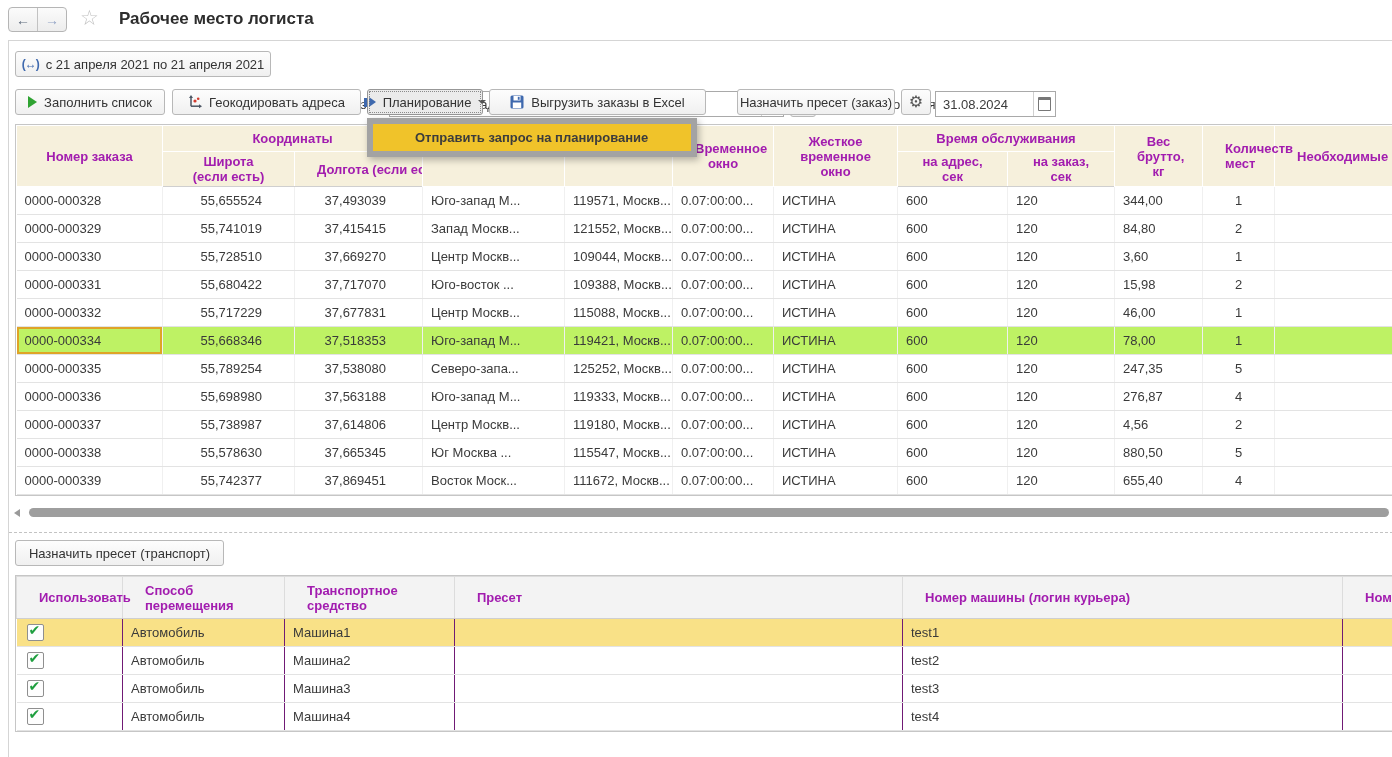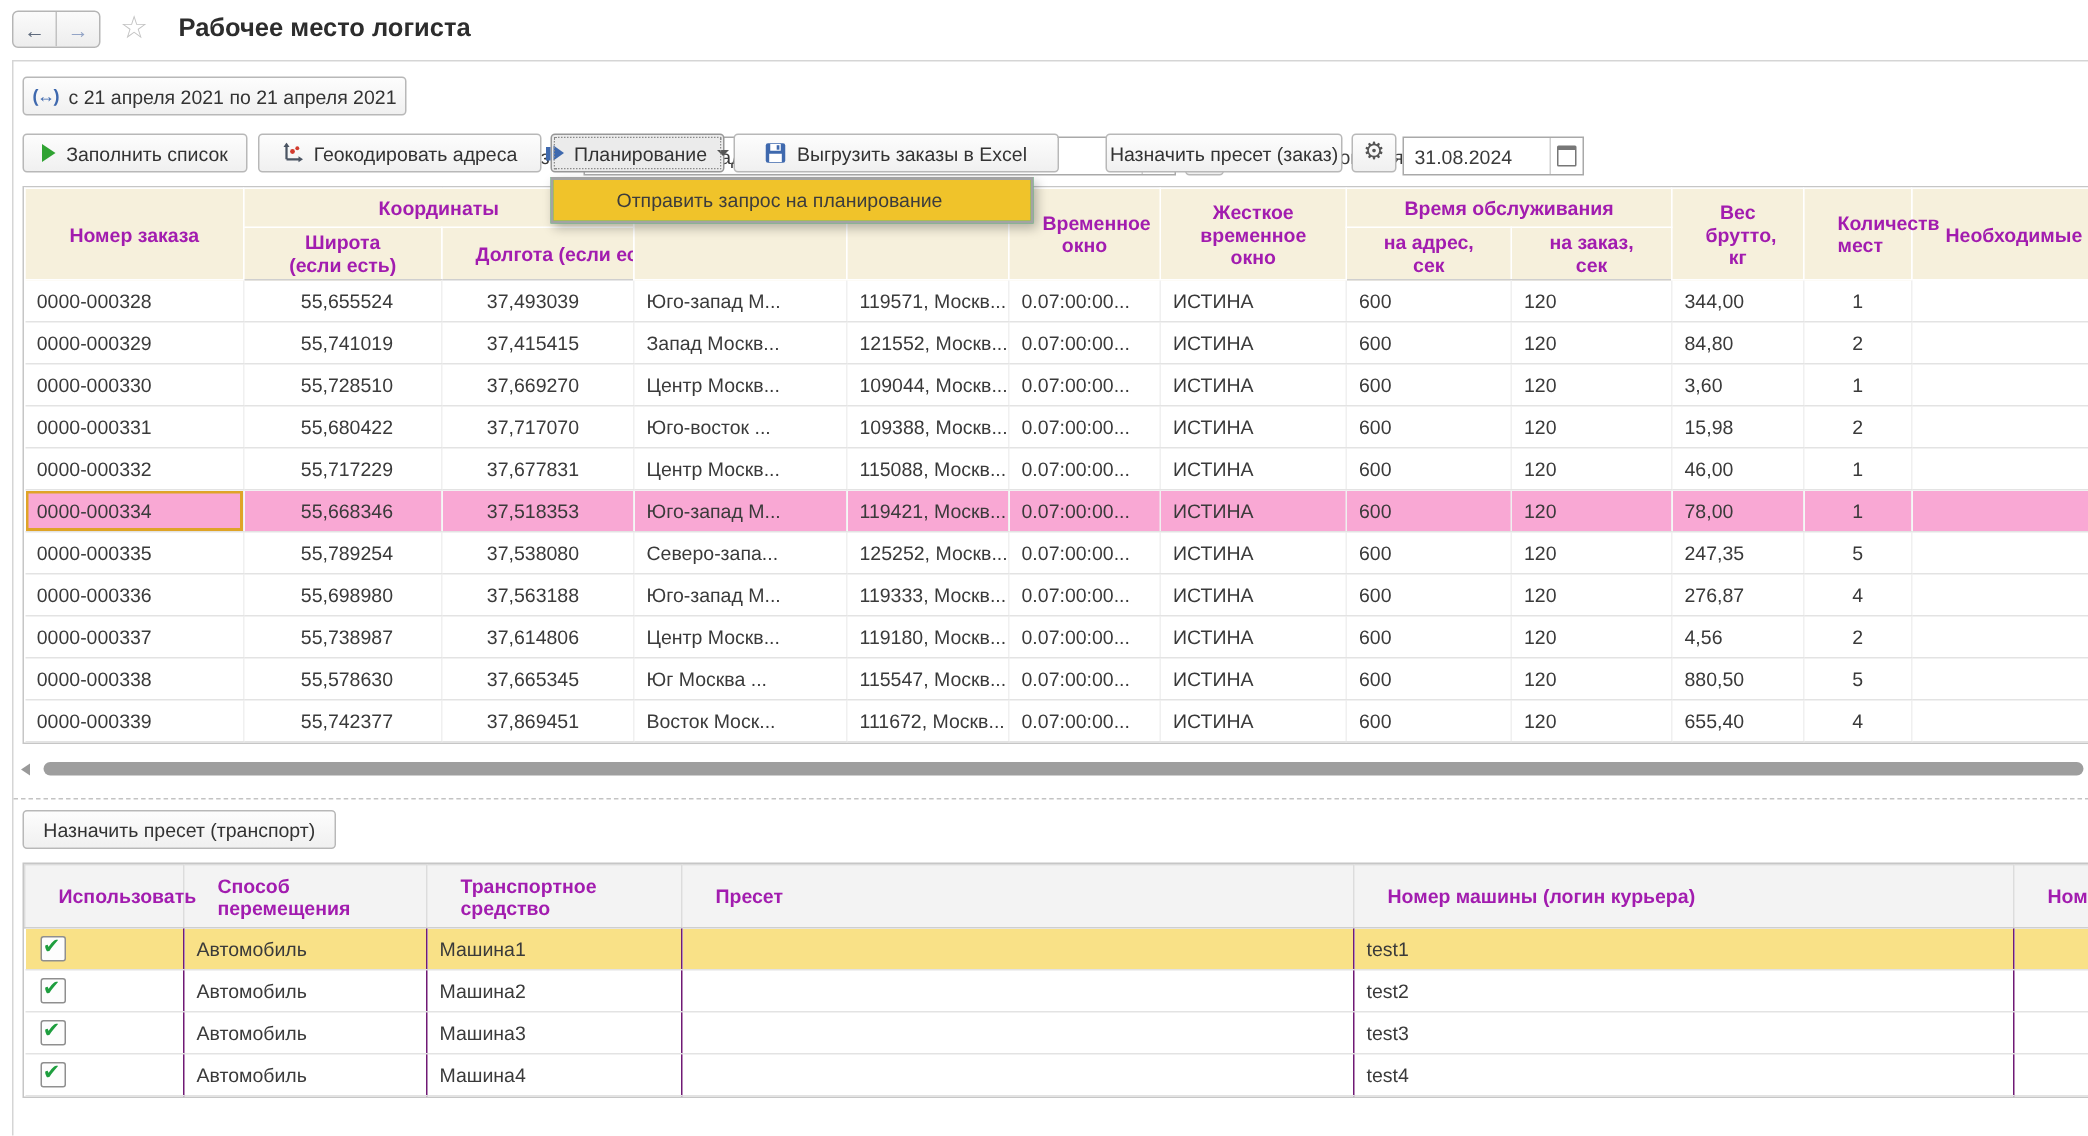--- a/index.html
+++ b/index.html
@@ -42,40 +42,40 @@
   .plan-ico b{display:inline-block;width:0;height:0;border-left:7px solid #3f69ae;border-top:5px solid transparent;border-bottom:5px solid transparent;}
   .gear{font-size:16px;color:#555;line-height:1;}
   
   .tblwrap{position:absolute;border:1px solid #c6c6c6;background:#fff;box-sizing:border-box;}
   table{border-collapse:collapse;table-layout:fixed;width:100%;}
   th{background:#f6f0dc;border:1px solid #fff;font-weight:bold;color:#a21caf;text-align:center;padding:2px 22px;height:26px;box-sizing:border-box;}
   thead tr:last-child th{border-bottom:1px solid #cfcfcf;}
   th.clipL{text-align:left;white-space:nowrap;overflow:hidden;}
   td{height:28px;box-sizing:border-box;padding:0 8px;white-space:nowrap;overflow:hidden;
      border-right:1px solid #f0f0f0;border-bottom:1px solid #e3e3e3;color:#3a3a3a;}
-  tr.sel td{background:#f9a8d4;}
+  tr.sel td{background:#bef264;}
   td.cur{background:#f8dd8a;box-shadow:inset 0 0 0 2px #dfa427;}
   .c1{text-align:right;padding-right:32px;}
   .c2{text-align:right;padding-right:36px;}
   .c9{padding-right:8px;}
   .c10{text-align:center;}
   
   .ttbl th{background:#f3f3f3;border:1px solid #dcdcdc;text-align:left;height:42px;}
   .ttbl td{border-right:1px solid #701a75;border-bottom:1px solid #e3e3e3;}
   .ttbl tr.tsel td{background:#f9e187;}
   .cbx{display:inline-block;width:15px;height:15px;border:1px solid #8f8f8f;border-radius:2px;background:#fdfdfd;position:relative;vertical-align:middle;margin-left:2px;}
   .cbx.on::after{content:"\2714";position:absolute;left:1px;top:-3px;font-size:14px;font-weight:bold;color:#1e9e3e;}
   
   .hscroll{position:absolute;left:0px;top:466px;width:1384px;height:12px;}
   .hscroll .arr{position:absolute;left:5px;top:2px;width:0;height:0;border-top:4px solid transparent;border-bottom:4px solid transparent;border-right:6px solid #9a9a9a;}
   .hscroll .thumb{position:absolute;left:20px;top:1px;width:1360px;height:9px;background:#9e9e9e;border-radius:5px;}
   
   .split{position:absolute;left:0;top:491px;width:1384px;border-top:1px dashed #c3c3c3;}
   
-  .menu{position:absolute;left:358px;top:77px;width:318px;background:#22c55e;border:2px solid #a3a3a3;box-shadow:2px 3px 7px rgba(0,0,0,0.28);z-index:30;}
+  .menu{position:absolute;left:358px;top:77px;width:318px;background:#84cc16;border:6px solid #a3a3a3;box-shadow:2px 3px 7px rgba(0,0,0,0.28);z-index:30;font-weight:bold;}
   .menu-item{height:27px;line-height:27px;padding-left:42px;white-space:nowrap;color:#3c3c3c;}
   .menu-item.hl{background:#f0c32a;}
 </style>
 </head>
 <body>
 
 <div class="winhdr">
   <div class="navgrp">
     <div class="navbtn back">
         <span>←</span>

